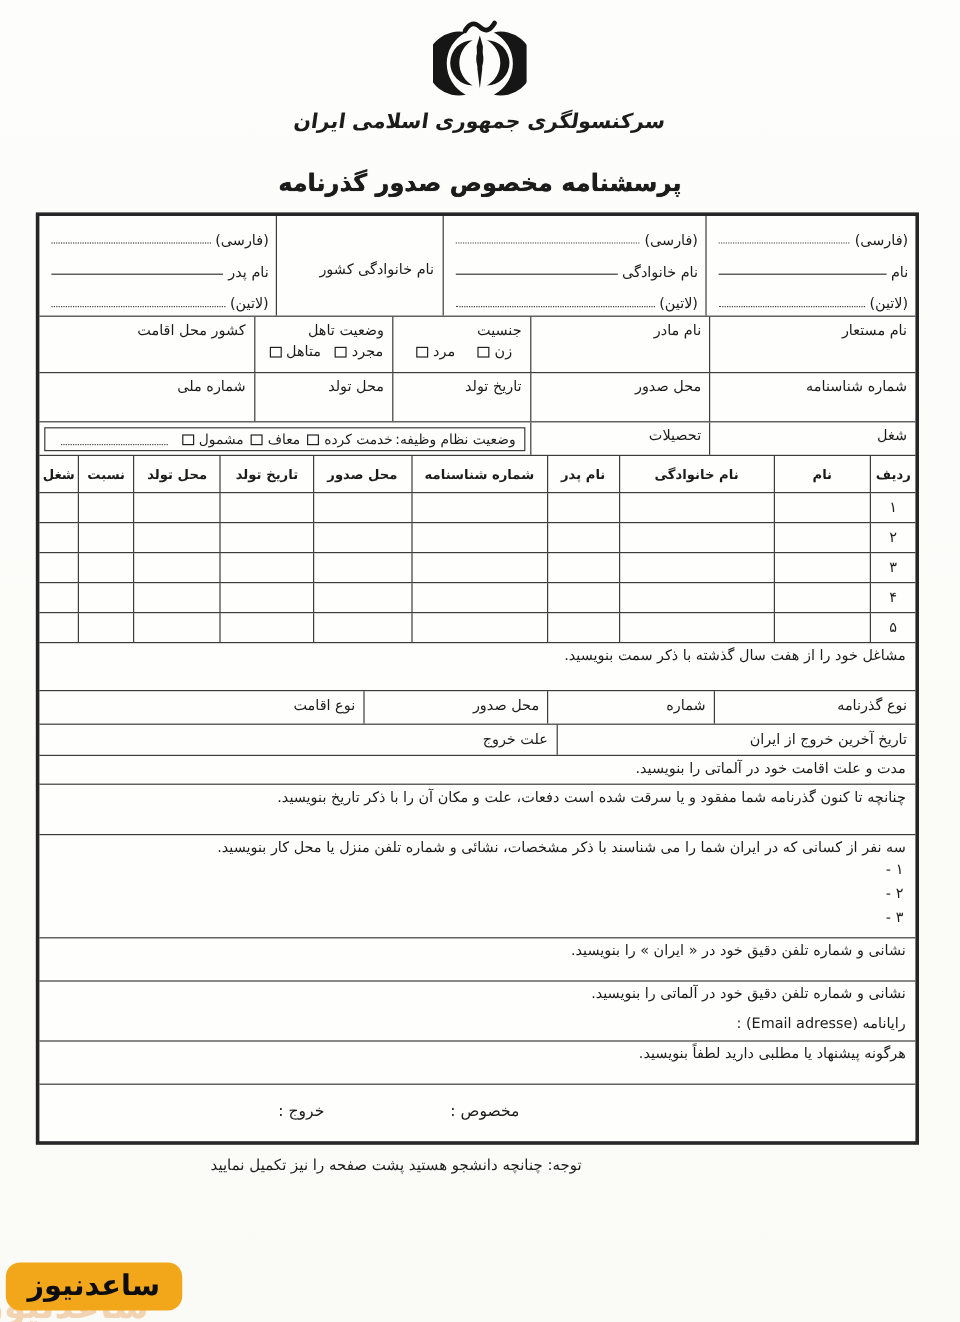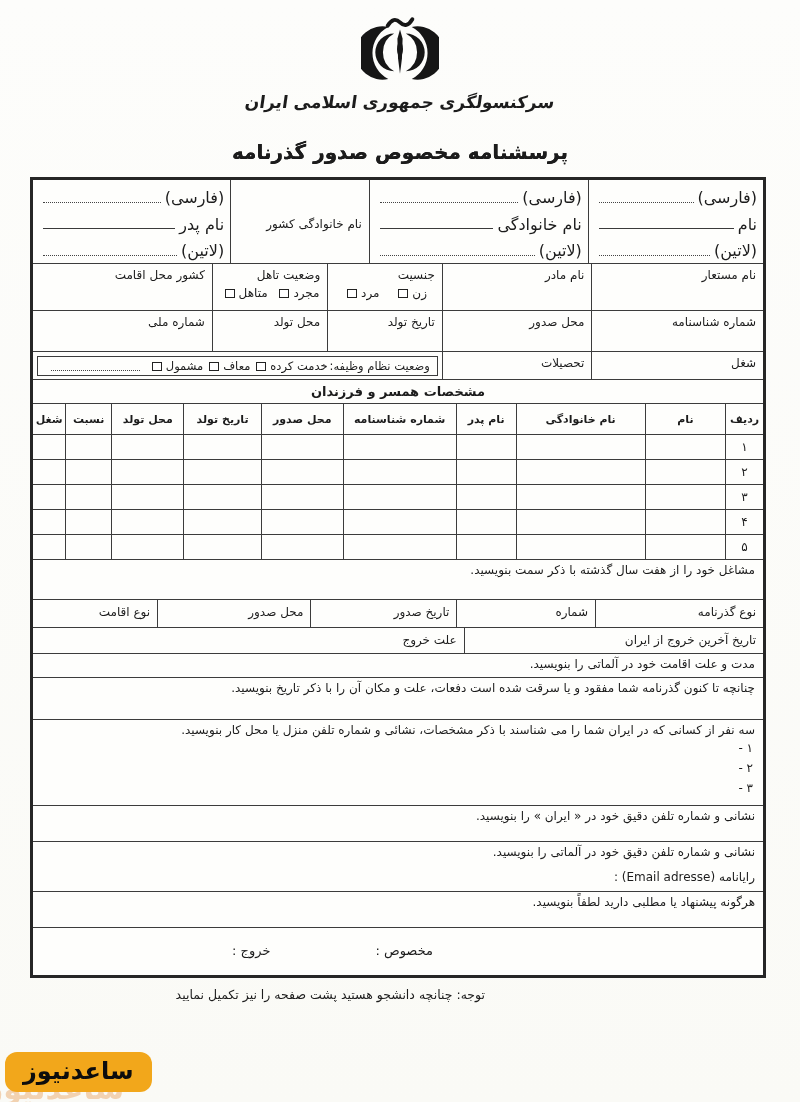--- a/index.html
+++ b/index.html
@@ -26,21 +26,21 @@
   }
   .r{ display:flex; border-bottom:1px solid #3c3c3c; }
   .r:last-child{ border-bottom:none; }
   .r > .c{ border-left:1px solid #3c3c3c; }
   .r > .c:last-child{ border-left:none; }
 
   
   .r1{ height:84px; }
   .r1 .c{ display:flex; flex-direction:column; justify-content:space-evenly; }
   .w-nam{width:24%}.w-fam{width:30%}.w-prev{width:19%}.w-father{width:27%}
-  .fl{ display:flex; align-items:flex-end; font-size:16px; padding:0 6px; height:24px; }
+  .fl{ display:flex; align-items:flex-end; font-size:12px; padding:0 6px; height:24px; }
   .fl .lab{ white-space:nowrap; }
   .dots{ flex:1; border-bottom:1px dotted #444; margin:0 4px 4px 4px; }
   .solid{ flex:1; border-bottom:1px solid #3a3a3a; margin:0 4px 5px 4px; }
   .cl{ font-size:12px; padding:4px 7px 0; }
 
   
   .r2{ height:47px; } .r3{ height:41px; } .r4{ height:28px; }
   .w-a{width:23.5%}.w-b{width:20.5%}.w-c3{width:15.7%}.w-d{width:15.8%}.w-e{width:24.5%}
   .w-mil{width:56%}
   .opts{ display:flex; justify-content:space-evenly; margin-top:4px; font-size:12px; }
@@ -218,23 +218,20 @@
           <span>وضعیت نظام وظیفه:</span>
           <span><span>خدمت کرده</span><span class="cb"></span></span>
           <span><span>معاف</span><span class="cb"></span></span>
           <span><span>مشمول</span><span class="cb"></span></span>
           <span class="mil-dots"></span>
         </span>
       </div>
     </div>
   </div>
 
-  <div class="r" style="width:100%;display:block;">
-    <div class="sect">مشخصات همسر و فرزندان</div>
-  </div>
 
   <div class="ft-row ft-h">
     <div>ردیف</div>
     <div>نام</div>
     <div>نام خانوادگی</div>
     <div>نام پدر</div>
     <div>شماره شناسنامه</div>
     <div>محل صدور</div>
     <div>تاریخ تولد</div>
     <div>محل تولد</div>
@@ -302,21 +299,20 @@
       <div></div>
   </div>
 
   <div class="r h-jobs">
     <span class="note">مشاغل خود را از هفت سال گذشته با ذکر سمت بنویسید.</span>
   </div>
 
   <div class="r pass">
     <div class="c pcell p1">نوع گذرنامه</div>
     <div class="c pcell p2">شماره</div>
-    <div class="c pcell p3">تاریخ صدور</div>
     <div class="c pcell p4">محل صدور</div>
     <div class="c pcell p5">نوع اقامت</div>
   </div>
 
   <div class="r exit">
     <div class="c pcell x1">تاریخ آخرین خروج از ایران</div>
     <div class="c pcell x3">علت خروج</div>
   </div>
 
   <div class="r h-stay">

